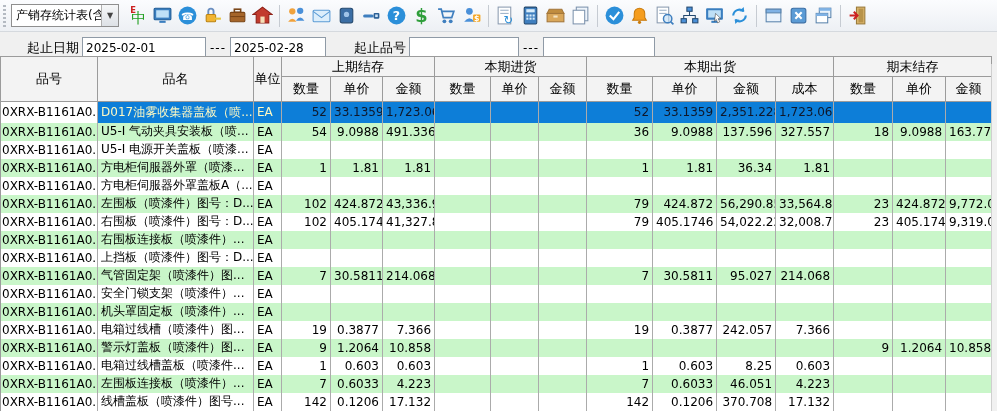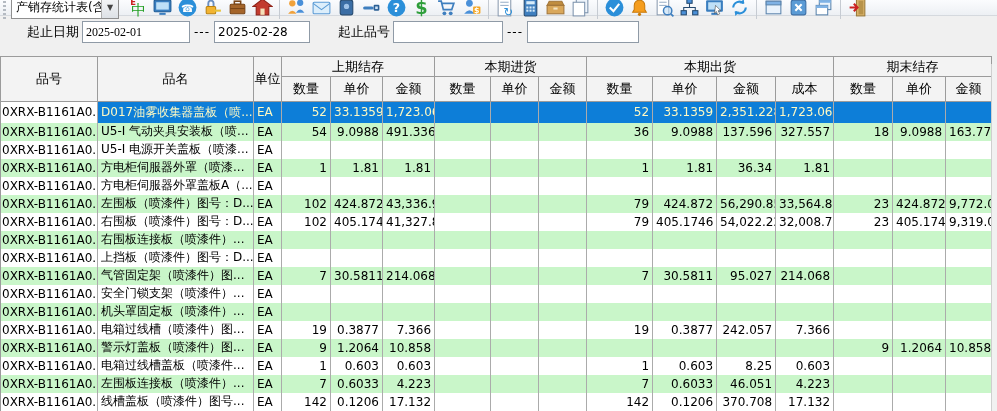--- a/index.html
+++ b/index.html
@@ -1,58 +1,58 @@
 <!DOCTYPE html>
 <html><head>
 <meta charset="utf-8">
 <style>
   * { margin:0; padding:0; box-sizing:border-box; }
   html,body { width:997px; height:411px; overflow:hidden; }
   body { font-family:"DejaVu Sans","Liberation Sans",sans-serif; font-size:12px; background:#f0f0f0; color:#000; }
   .app { position:relative; width:997px; height:411px; overflow:hidden; }
 
   
-  .toolbar { height:16px; display:flex; align-items:center; background:linear-gradient(#fbfcfe,#edf0f4); border-bottom:1px solid #d5d9de; padding:0 2px; }
+  .toolbar { height:32px; display:flex; align-items:center; background:linear-gradient(#fbfcfe,#edf0f4); border-bottom:1px solid #d5d9de; padding:0 2px; }
   .grip { width:5px; height:22px; margin:0 3px 0 1px;
           background-image:repeating-linear-gradient(to bottom,#b4bac2 0 2px,transparent 2px 4px);
           background-size:3px 100%; background-repeat:no-repeat; }
   .combo { width:108px; height:23px; background:#fff; border:1px solid #8f8f8f; display:flex; align-items:center; cursor:default; }
   .combo-text { flex:1; padding-left:4px; font-size:12px; white-space:nowrap; overflow:hidden; }
   .combo-arrow { width:17px; height:21px; display:flex; align-items:center; justify-content:center; font-size:8px; color:#444;
                  background:linear-gradient(#f6f7f8,#dde1e6); border-left:1px solid #b0b0b0; }
   .tb-icons { display:flex; align-items:center; margin-left:6px; }
   .tb-btn { width:25px; height:25px; display:flex; align-items:center; justify-content:center; border-radius:2px; cursor:pointer; }
   .tb-btn svg { width:21px; height:21px; display:block; }
   .tb-sep { width:1px; height:22px; background:#c6cbd2; margin:0 4px; }
 
   
   .filterbar { height:32px; display:flex; align-items:center; background:#f0f0f0; padding-left:27px; }
   .flabel { font-size:13px; margin-right:3px; white-space:nowrap; }
   .fsep { margin:0 4px; font-size:12px; letter-spacing:1px; }
   .finput { height:22px; border:1px solid #8f9aa6; background:#fff; font-size:12px; padding:0 3px;
             font-family:"DejaVu Sans","Liberation Sans",sans-serif; }
-  .w1 { width:108px;font-family:Liberation Serif, serif; } .w2 { width:96px; } .w3 { width:110px; } .w4 { width:112px; }
+  .w1 { width:124px; } .w2 { width:96px; } .w3 { width:110px; } .w4 { width:112px; }
   .gap { width:28px; }
 
   
   .gridwrap { position:absolute; left:0; top:56px; width:991px; }
   table { border-collapse:collapse; table-layout:fixed; width:991px; }
   th { background:#f3f3f3; border:1px solid #9b9b9b; font-weight:normal; font-size:13px; text-align:center;
        padding:0; white-space:nowrap; overflow:hidden; }
   thead tr.gr { height:20px; }
   thead tr.sub { height:25px; }
   tbody tr { height:18px; }
   tbody tr.sel { height:21px; }
   td { border-right:1px solid #ababab; font-size:12px; padding:0 3px; white-space:nowrap; overflow:hidden; background:#fff; }
   td.t-left { text-align:left; }
   td.c-no { padding:0 1px; }
   td.num { text-align:right; }
   tbody tr.alt td { background:#c9f6c9; }
   tbody tr.sel td { background:#0d7ed8; color:#fef9c3; }
-  tbody tr.sel td.num { color:#fef9c3; }
+  tbody tr.sel td.num { color:#0f172a; }
   tbody tr.sel td.c-no { background:#fff; color:#000; }
   table { border-left:1px solid #9b9b9b; }
 
   
   .vscroll { position:absolute; right:0; top:64px; width:6px; height:347px; background:#f1f1f1; border-left:1px solid #cfcfcf; }
 </style>
 </head>
 <body>
 
 <div class="app">

